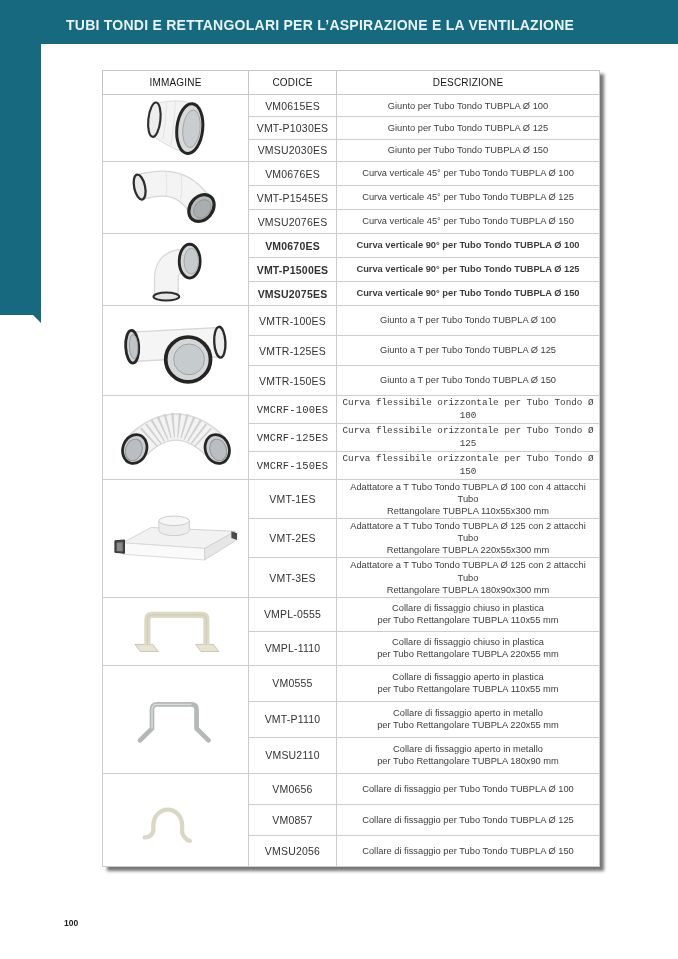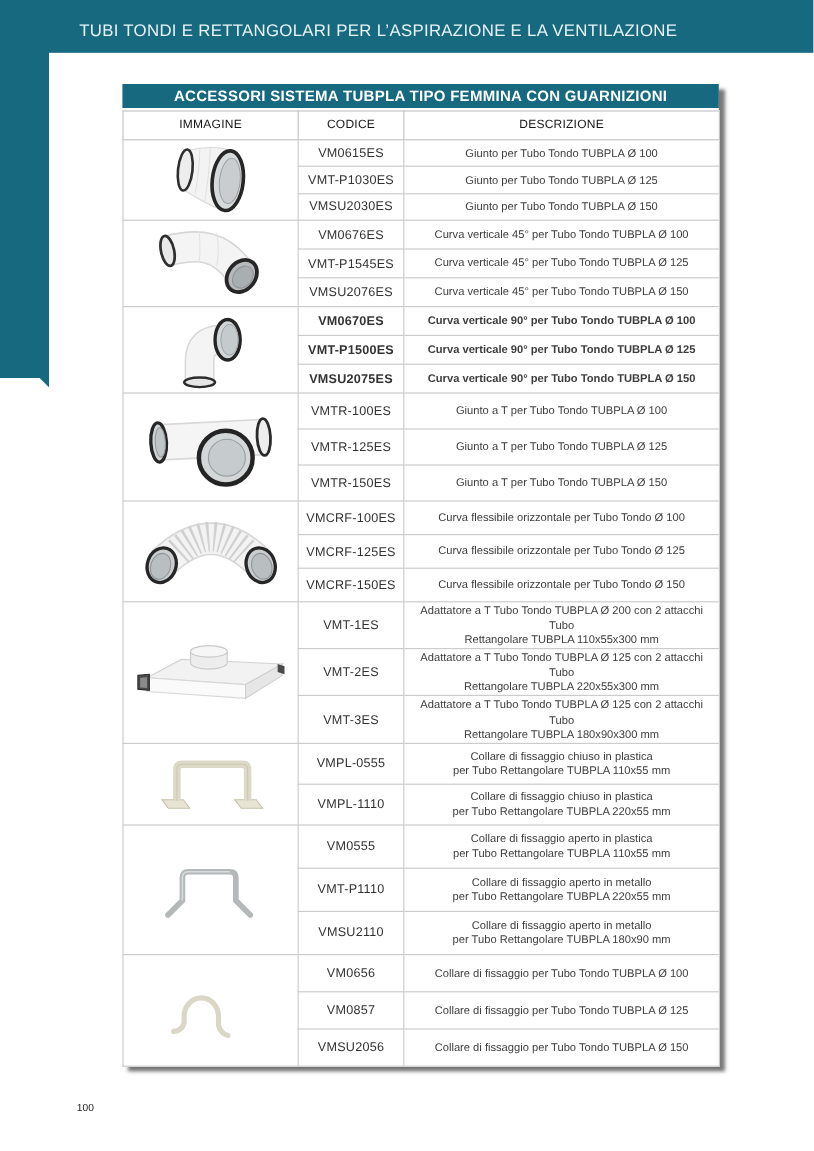--- a/index.html
+++ b/index.html
@@ -2,21 +2,21 @@
 <html><head>
 <meta charset="utf-8">
 <style>
   html,body{margin:0;padding:0;background:#ffffff;}
   body{width:678px;height:959px;position:relative;overflow:hidden;
        font-family:"Liberation Sans", sans-serif;-webkit-font-smoothing:antialiased;}
 
   
   .banner{position:absolute;left:0;top:0;width:678px;height:44px;background:#16697e;}
   .banner-title{position:absolute;left:66px;top:0;height:44px;display:flex;align-items:center;
-       padding-top:5px;box-sizing:border-box;color:#e7f3f6;font-size:14px;font-weight:normal;
+       padding-top:5px;box-sizing:border-box;color:#e7f3f6;font-size:14px;font-weight:bold;
        letter-spacing:.25px;white-space:nowrap;}
 
   
   .sidebar{position:absolute;left:0;top:0;width:41px;height:323px;background:#16697e;
        clip-path:polygon(0 0,41px 0,41px 323px,33px 315px,0 315px);}
 
   
   .table-wrap{position:absolute;left:102px;top:70px;width:497px;background:#ffffff;
        box-shadow:5px 4px 3px rgba(80,80,80,.78);}
   .table-title{height:20px;line-height:20px;background:#16697e;color:#ffffff;text-align:center;
@@ -29,37 +29,36 @@
   td.code{font-size:10.5px;color:#333333;letter-spacing:.2px;margin-top:41px;}
   td.desc{font-size:9.3px;color:#3d3d3d;white-space:pre-line;line-height:1.3;}
   td.img-cell{padding:2px;}
   td.img-cell svg{display:block;margin:0 auto;}
 
   
   tbody:nth-of-type(1) tr{height:22px;}
   tbody:nth-of-type(2) tr{height:24px;}
   tbody:nth-of-type(3) tr{height:24px;font-weight:bold;}
   tbody:nth-of-type(4) tr{height:30px;}
-  tbody:nth-of-type(5) tr{height:28px;}
+  tbody:nth-of-type(5) tr{height:28px;font-family:Liberation Mono, monospace;}
   tbody:nth-of-type(6) tr{height:36px;}
   tbody:nth-of-type(7) tr{height:34px;}
   tbody:nth-of-type(8) tr{height:36px;}
   tbody:nth-of-type(9) tr{height:31px;}
 
-  .page-number{position:absolute;left:64px;top:918px;font-size:8.5px;font-weight:normal;color:#222;}
+  .page-number{position:absolute;left:64px;top:918px;font-size:8.5px;font-weight:bold;color:#222;}
 </style>
 </head>
 <body>
 
 <div class="banner"></div>
 <div class="sidebar"></div>
 <div class="banner-title">TUBI TONDI E RETTANGOLARI PER L’ASPIRAZIONE E LA VENTILAZIONE</div>
 
 <div class="table-wrap">
-  <div class="table-title">ACCESSORI SISTEMA TUBPLA TIPO FEMMINA CON GUARNIZIONI</div>
   <table id="acc-table">
     <colgroup>
         <col style="width:146px">
         <col style="width:88px">
         <col style="width:263px">
       </colgroup>
     <thead>
       <tr>
         <th>IMMAGINE</th>
         <th>CODICE</th>
@@ -201,21 +200,21 @@
   <path d="M48 13 L48 23 A16 5.5 0 0 0 80 23 L80 13" fill="#ededed" stroke="#cccccc"></path>
   <ellipse cx="64" cy="13" rx="16" ry="5" fill="#f6f6f6" stroke="#c9c9c9"></ellipse>
   <polygon points="10,36 96,42 96,54 10,48" fill="#fafafa" stroke="#d8d8d8"></polygon>
   <polygon points="96,42 128,24 128,34 96,54" fill="#e6e6e6" stroke="#d0d0d0"></polygon>
   <polygon points="2,34 12,33 12,47 2,46" fill="#4a4a4a" stroke="#2e2e2e"></polygon>
   <polygon points="4,36 10,35.5 10,45 4,44.5" fill="#8a8a8a"></polygon>
   <polygon points="124,24 130,26 130,33 124,31" fill="#4a4a4a"></polygon>
 </svg>
 </td>
           <td class="code">VMT-1ES</td>
-          <td class="desc">Adattatore a T Tubo Tondo TUBPLA Ø 200 con 2 attacchi Tubo
+          <td class="desc">Adattatore a T Tubo Tondo TUBPLA Ø 100 con 4 attacchi Tubo
 Rettangolare TUBPLA 110x55x300 mm</td>
         </tr>
         <tr>
           <td class="code">VMT-2ES</td>
           <td class="desc">Adattatore a T Tubo Tondo TUBPLA Ø 125 con 2 attacchi Tubo
 Rettangolare TUBPLA 220x55x300 mm</td>
         </tr>
         <tr>
           <td class="code">VMT-3ES</td>
           <td class="desc">Adattatore a T Tubo Tondo TUBPLA Ø 125 con 2 attacchi Tubo

